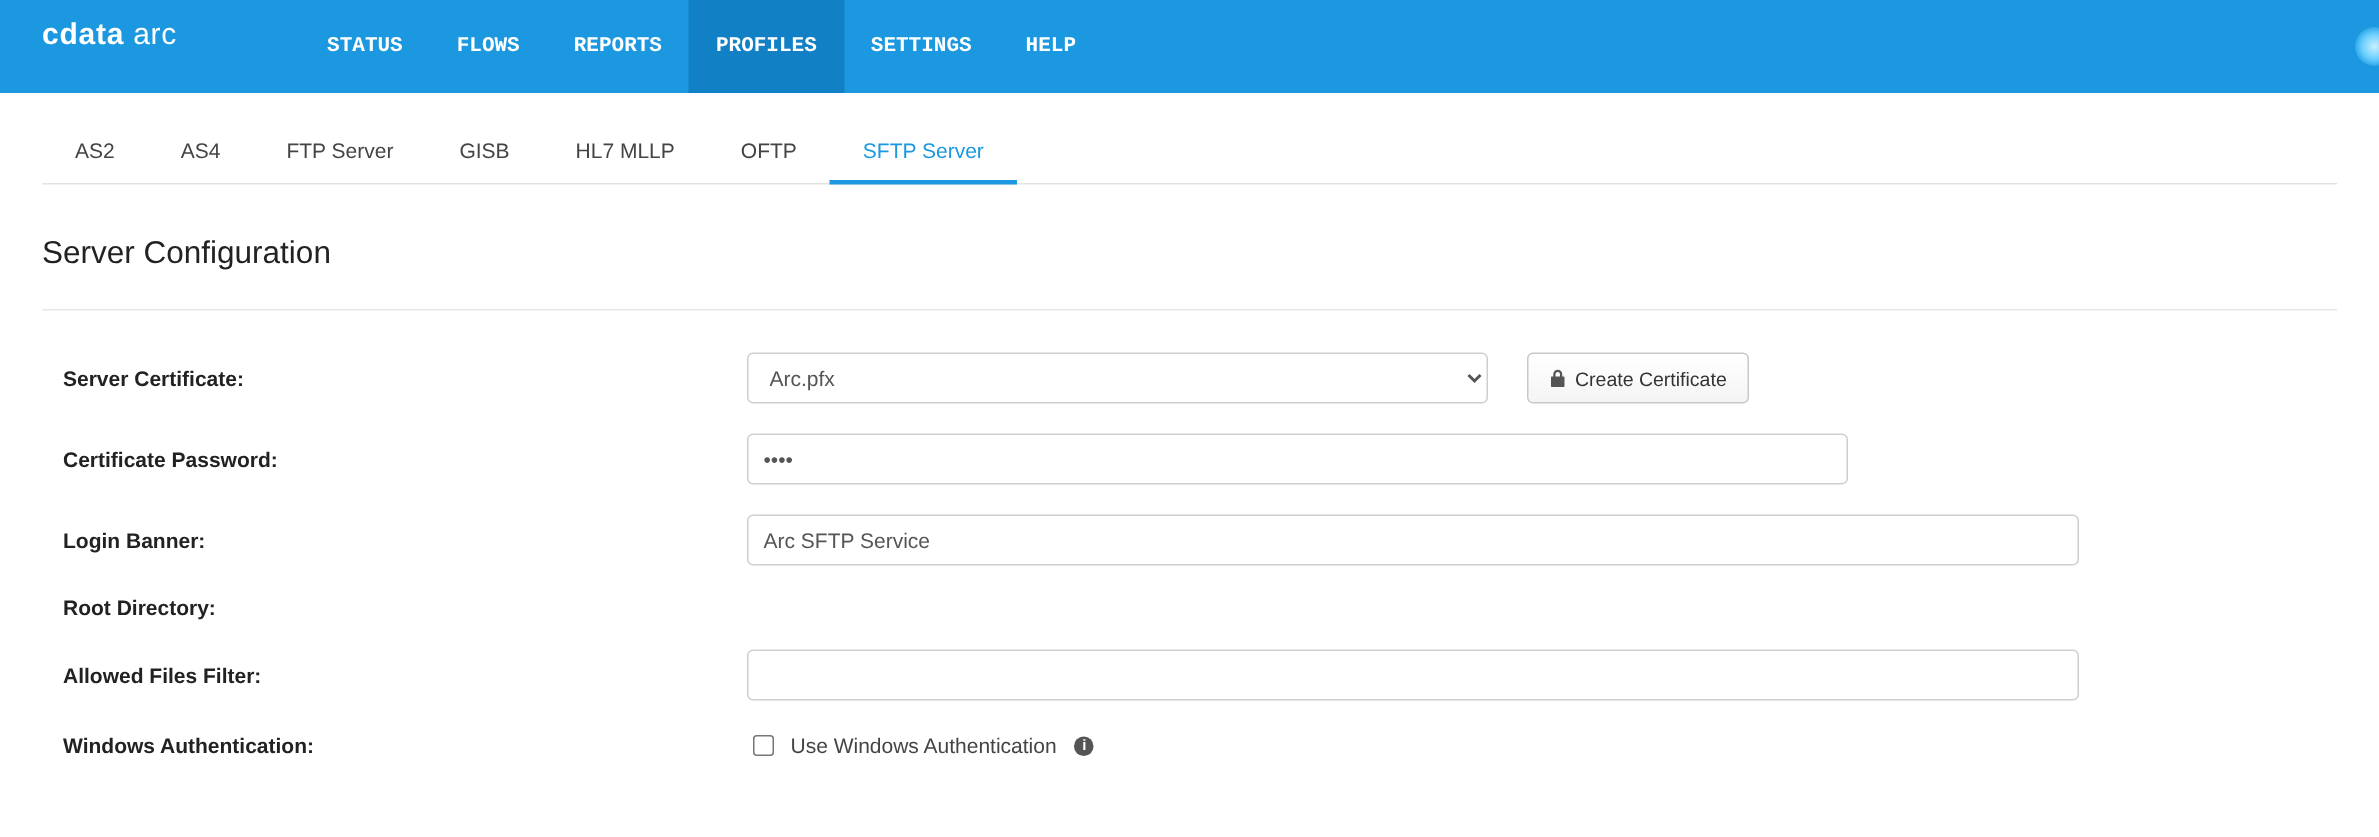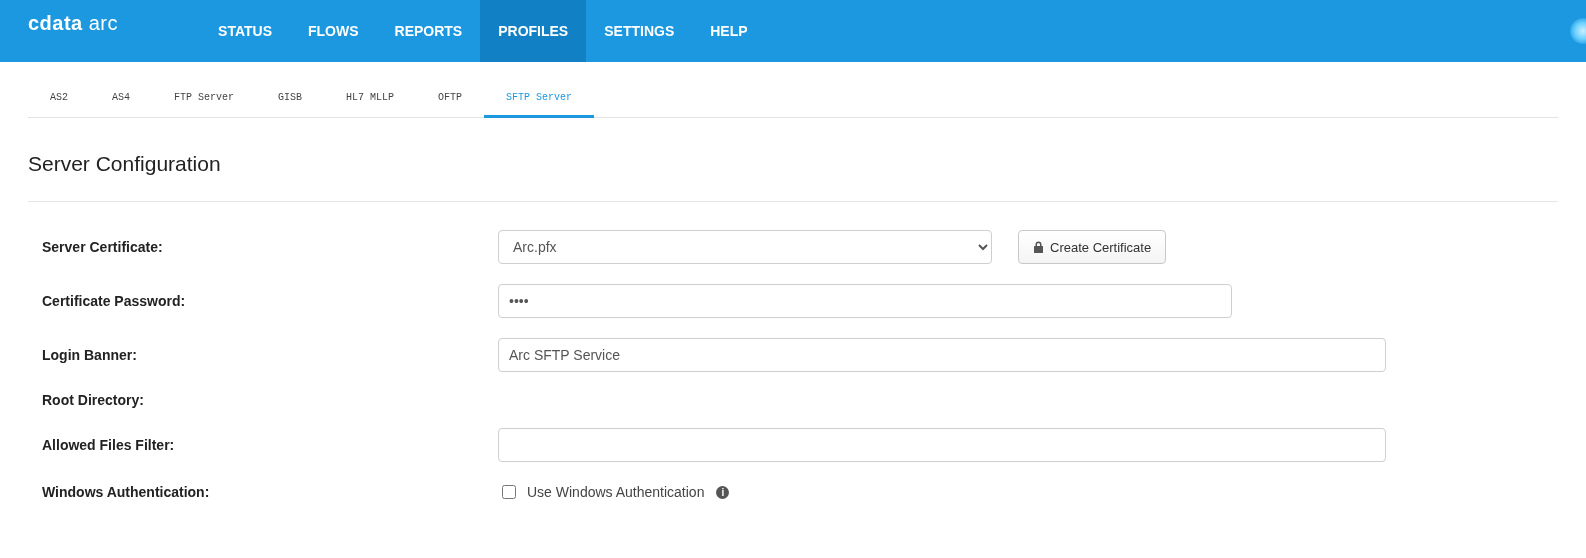--- a/index.html
+++ b/index.html
@@ -27,45 +27,45 @@
   }
   .brand .logo-heavy { font-weight: 800; }
   .brand .logo-light { font-weight: 300; padding-left: 6px;}
   .nav-items { display: flex; align-items: stretch; margin-left: 60px;}
   .nav-item {
     display: flex; align-items: center;
     padding: 0 18px;
     font-size: 14px; font-weight: 600;
     color: #fff;
     cursor: pointer;
+    font-family: Liberation Mono, monospace;
   }
   .nav-item.active {
     background: #1280c4;
   }
   .corner-dot {
     width: 26px; height: 26px;
     border-radius: 50%;
     background: radial-gradient(circle at center,#c8efff 0%,#6bd0ff 45%,rgba(27,152,224,0) 80%);
     position: absolute;
     right: -10px; top: 18px;
   }
   
   .subtabs-wrap { padding: 0 28px; }
   .subtabs {
     display: flex;
     border-bottom: 1px solid #e3e3e3;
     margin-top: 18px;
   }
   .subtab {
     padding: 12px 22px 14px;
-    font-size: 10px;
+    font-size: 14px;
     color: #444;
     cursor: pointer;
     position: relative;
-    font-family: Liberation Mono, monospace;
   }
   .subtab.active {
     color: #1b98e0;
   }
   .subtab.active::after {
     content: "";
     position: absolute;
     left: 0; right: 0; bottom: -1px;
     height: 3px; background: #1b98e0;
   }

